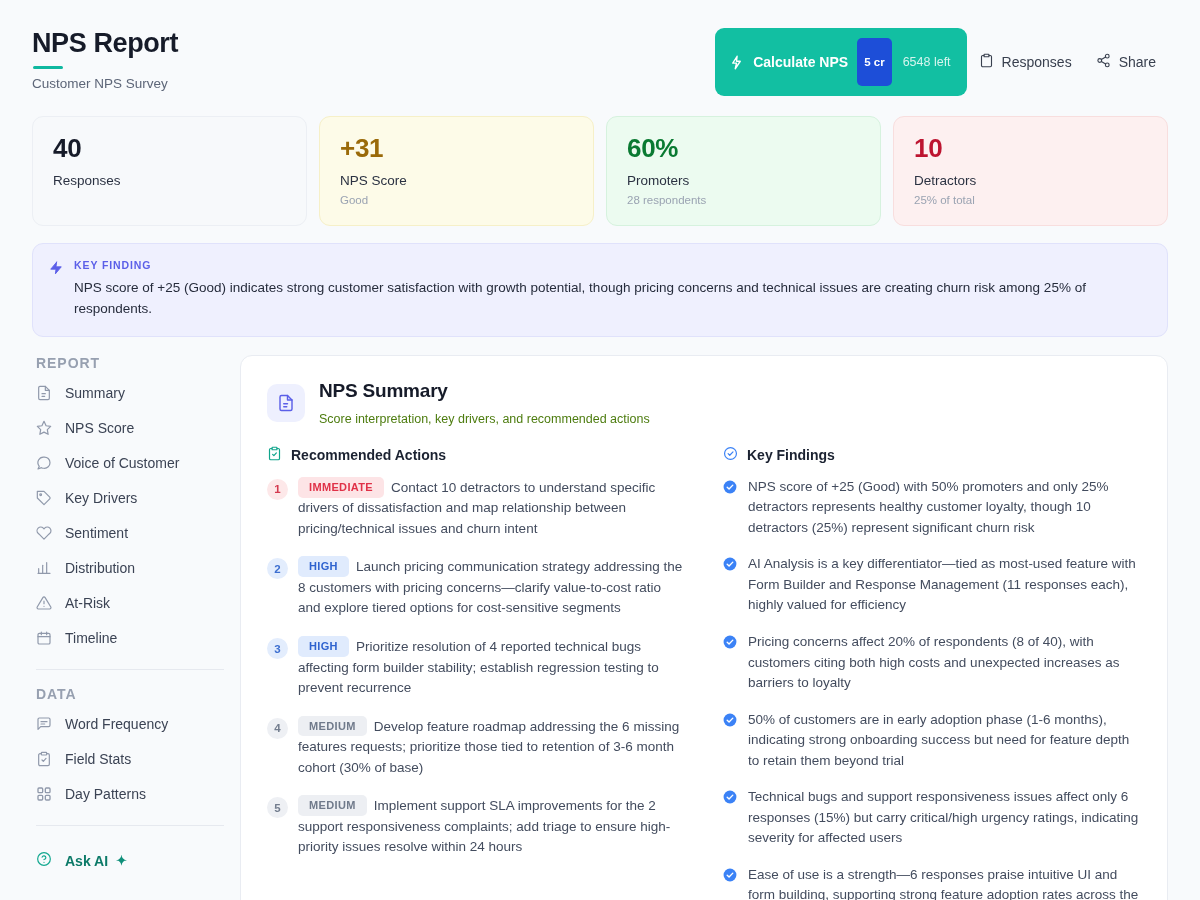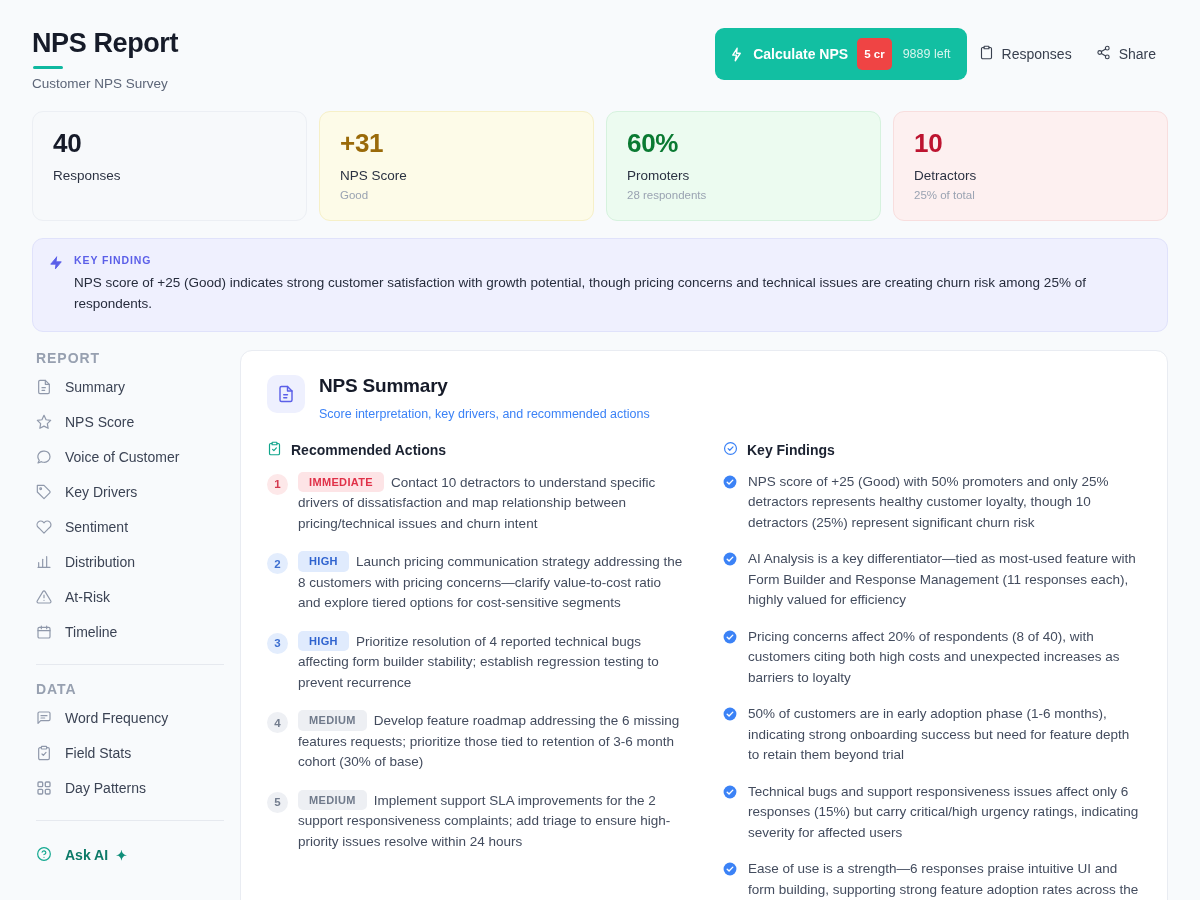--- a/index.html
+++ b/index.html
@@ -60,26 +60,26 @@
     border-radius: 9px;
     padding: 10px 16px 10px 14px;
     font-size: 14px;
     font-weight: bold;
     font-family: inherit;
     cursor: pointer;
     white-space: nowrap;
   }
   .calc-btn .zap { display: flex; align-items: center; }
   .cr-badge {
-    background: #ef4444;
+    background: #1d4ed8;
     color: #ffffff;
     font-size: 11.5px;
     font-weight: bold;
     border-radius: 5px;
-    padding: 9px 7px;
+    padding: 17px 7px;
     line-height: 1.25;
   }
   .left-label {
     font-size: 12.5px;
     font-weight: normal;
     color: #d5f5ee;
     margin-left: 2px;
   }
   .ghost-btn {
     display: flex;
@@ -215,21 +215,21 @@
   .main-card {
     flex: 1 1 auto;
     background: #ffffff;
     border: 1px solid #e9ecf2;
     border-radius: 12px;
     padding: 24px 26px 0 26px;
     min-height: 562px;
   }
   .card-head {
     display: flex;
-    align-items: flex-start;
+    align-items: center;
     gap: 14px;
     padding-bottom: 20px;
   }
   .card-head-icon {
     width: 38px;
     height: 38px;
     border-radius: 10px;
     background: #eef0fe;
     display: flex;
     align-items: center;
@@ -238,21 +238,21 @@
   }
   .card-title {
     font-size: 19px;
     font-weight: bold;
     color: #161b29;
     letter-spacing: -0.2px;
     line-height: 1.2;
   }
   .card-sub {
     font-size: 12.5px;
-    color: #3b82f6;
+    color: #4d7c0f;
     margin-top: 9px;
   }
 
   .two-col {
     display: flex;
     gap: 38px;
     align-items: flex-start;
   }
   .col { flex: 1 1 0; min-width: 0; }
 
@@ -332,21 +332,21 @@
 
   <div class="header-actions">
     <button class="calc-btn">
       <span class="zap">
         <svg width="15" height="15" viewBox="0 0 24 24" fill="none" stroke="#ffffff" stroke-width="2.2" stroke-linecap="round" stroke-linejoin="round">
             <polyline points="13 2 6 13 12 13 10 22 18 10 12 10 13 2"></polyline>
           </svg>
       </span>
       <span>Calculate NPS</span>
       <span class="cr-badge">5 cr</span>
-      <span class="left-label">9889 left</span>
+      <span class="left-label">6548 left</span>
     </button>
 
     <button class="ghost-btn">
       <span>
         <svg width="15" height="15" viewBox="0 0 24 24" fill="none" stroke="#39404f" stroke-width="1.8" stroke-linecap="round" stroke-linejoin="round">
             <path d="M16 4h2a2 2 0 0 1 2 2v14a2 2 0 0 1-2 2H6a2 2 0 0 1-2-2V6a2 2 0 0 1 2-2h2"></path>
             <rect x="8" y="2" width="8" height="4" rx="1"></rect>
           </svg>
       </span>
       <span>Responses</span>

